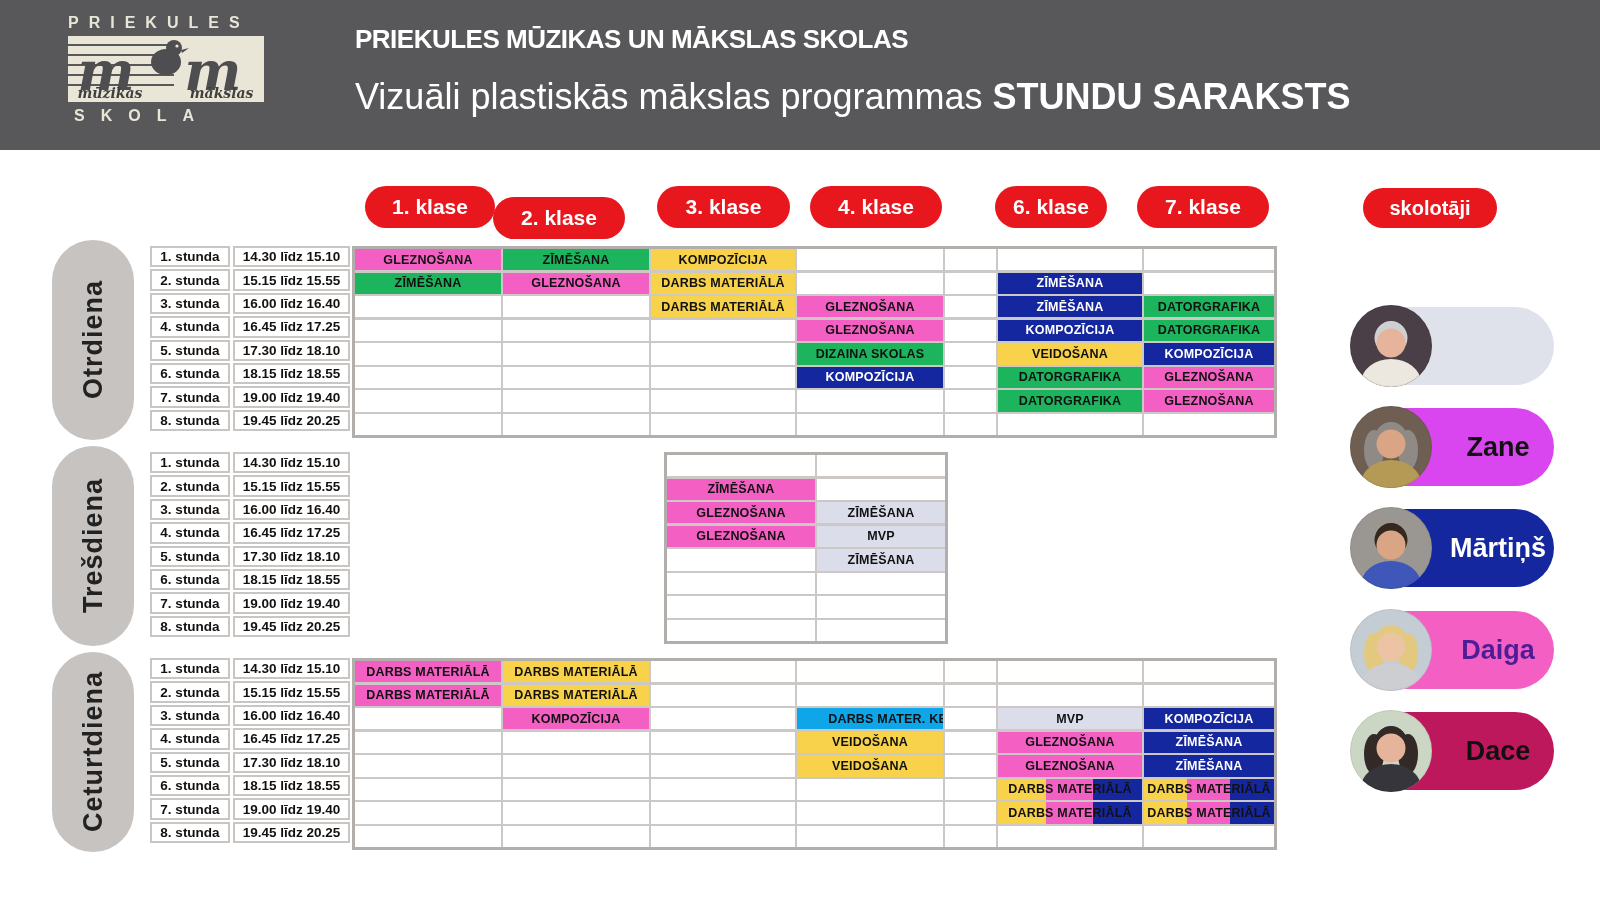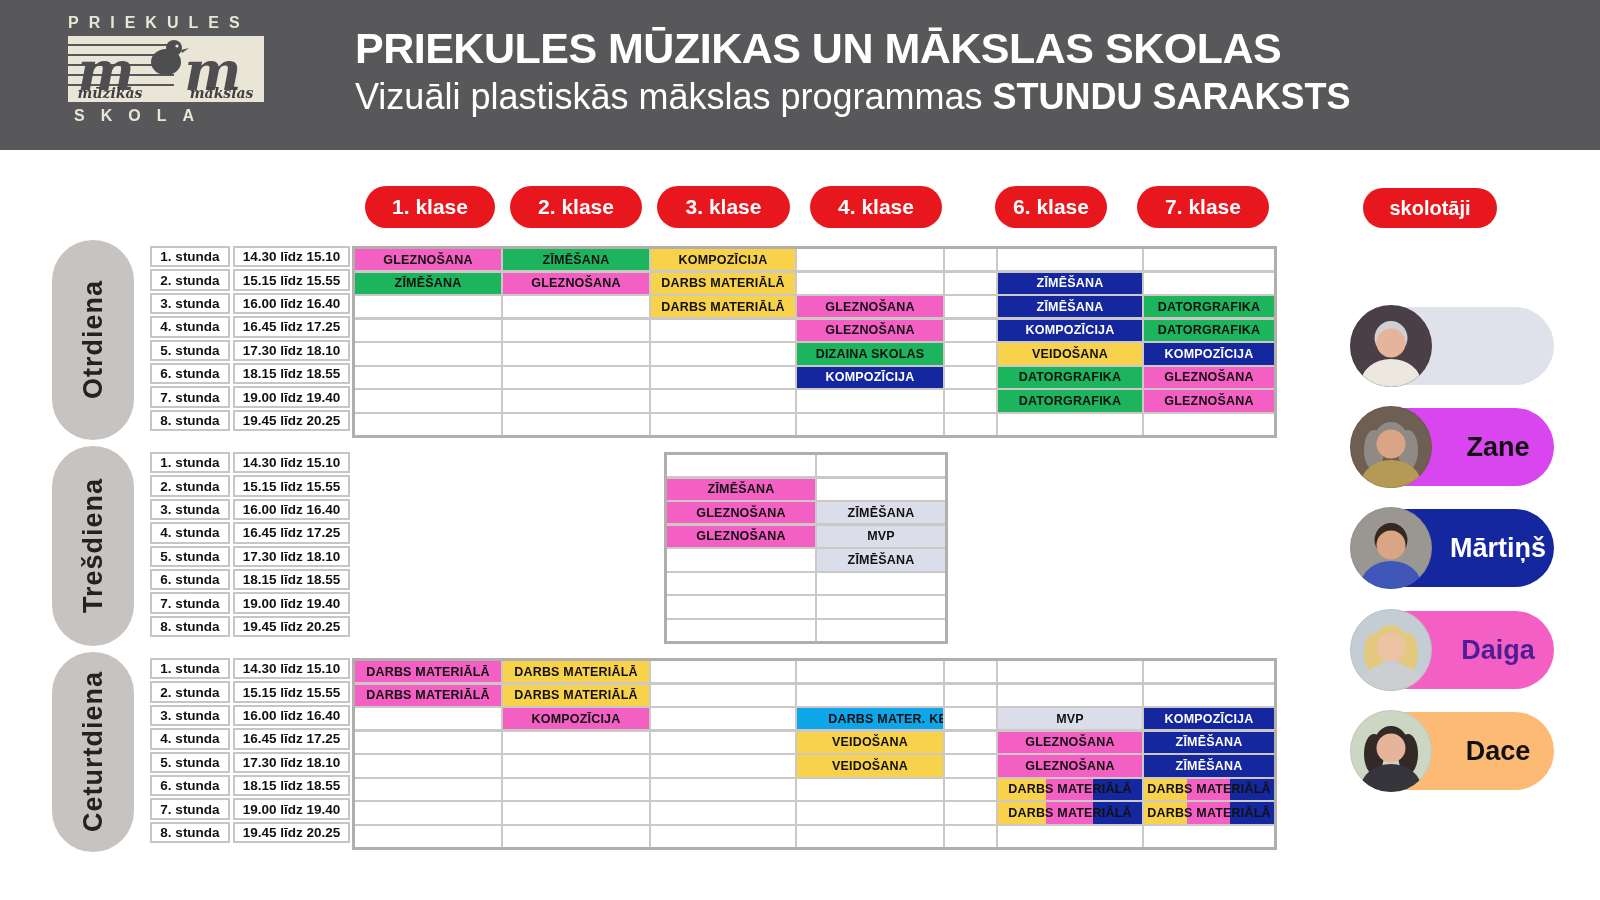--- a/index.html
+++ b/index.html
@@ -16,21 +16,21 @@
   .logo-m{position:absolute;bottom:4px;font-family:"DejaVu Serif","Liberation Serif",serif;
       font-style:italic;font-weight:700;font-size:54px;line-height:1;color:#4e4e50;}
   .logo-m.left{left:10px;}
   .logo-m.right{right:22px;}
   .logo-bird{position:absolute;left:76px;top:2px;}
   .logo-words{position:absolute;left:0;bottom:1px;width:100%;display:flex;justify-content:space-between;
       padding:0 10px;box-sizing:border-box;font-family:"DejaVu Serif","Liberation Serif",serif;
       font-style:italic;font-weight:700;font-size:14px;color:#404040;}
   .logo-bottom{margin-top:5px;font-size:16px;font-weight:700;letter-spacing:16px;padding-left:16px;}
 
-  .title1{position:absolute;left:355px;top:24px;color:#fff;font-size:43px;font-weight:800;letter-spacing:-0.5px;white-space:nowrap;}
+  .title1{position:absolute;left:355px;top:24px;color:#fff;font-size:26px;font-weight:800;letter-spacing:-0.5px;white-space:nowrap;}
   .title2{position:absolute;left:355px;top:76px;color:#fff;font-size:36px;font-weight:400;white-space:nowrap;}
   .title2 b{font-weight:700;}
 
   
   .pill{position:absolute;top:186px;height:42px;border-radius:22px;background:#e8171d;color:#fff;
       display:flex;align-items:center;justify-content:center;font-size:21px;font-weight:700;}
   .pill.teachers-pill{top:188px;height:40px;font-size:20px;}
 
   
   .day-pill{position:absolute;left:52px;width:82px;height:200px;border-radius:42px;background:#c6c3c1;
@@ -357,21 +357,21 @@
             <ellipse cx="58" cy="44" rx="10" ry="20" fill="#e3c97f"></ellipse>
       <ellipse cx="41" cy="78" rx="30" ry="24" fill="#cdced2"></ellipse>
       <circle cx="41" cy="33" r="16.5" fill="#e3c97f"></circle>
       <circle cx="41" cy="38" r="14.5" fill="#ecc3a3"></circle>
       <path d="M26 36 a15 15 0 0 1 30 0 l0 -5 a15 15 0 0 0 -30 0 z" fill="#e3c97f"></path>
     </g>
     <circle cx="41" cy="41" r="40.5" fill="none" stroke="rgba(0,0,0,0.06)"></circle>
   </svg>
   <span class="tname" style="color:#4c1d95">Daiga</span>
       </div>
-      <div class="teacher" style="top: 712px; background: #fdba74;">
+      <div class="teacher" style="top: 712px; background: #be185d;">
         <svg width="82" height="82" viewBox="0 0 82 82">
     <defs>
             <clipPath id="av4">
               <circle cx="41" cy="41" r="41"></circle>
             </clipPath>
           </defs>
     <g clip-path="url(#av4)">
       <rect width="82" height="82" fill="#ccd6c4"></rect>
       <ellipse cx="24" cy="44" rx="10" ry="20" fill="#332a28"></ellipse>
             <ellipse cx="58" cy="44" rx="10" ry="20" fill="#332a28"></ellipse>
@@ -380,18 +380,18 @@
       <circle cx="41" cy="38" r="14.5" fill="#e6b49a"></circle>
       <path d="M26 36 a15 15 0 0 1 30 0 l0 -5 a15 15 0 0 0 -30 0 z" fill="#332a28"></path>
     </g>
     <circle cx="41" cy="41" r="40.5" fill="none" stroke="rgba(0,0,0,0.06)"></circle>
   </svg>
   <span class="tname" style="color:#111111">Dace</span>
       </div>
     </div>
 
 <div class="pill" style="left: 365px; width: 130px;">1. klase</div>
-    <div class="pill" style="left: 510px; width: 132px;">2. klase</div>
+    <div class="pill" style="left: 493px; width: 132px; margin-top: 11px;">2. klase</div>
     <div class="pill" style="left: 657px; width: 133px;">3. klase</div>
     <div class="pill" style="left: 810px; width: 132px;">4. klase</div>
     <div class="pill" style="left: 995px; width: 112px;">6. klase</div>
     <div class="pill" style="left: 1137px; width: 132px;">7. klase</div>
   </div>
 
 </body></html>

